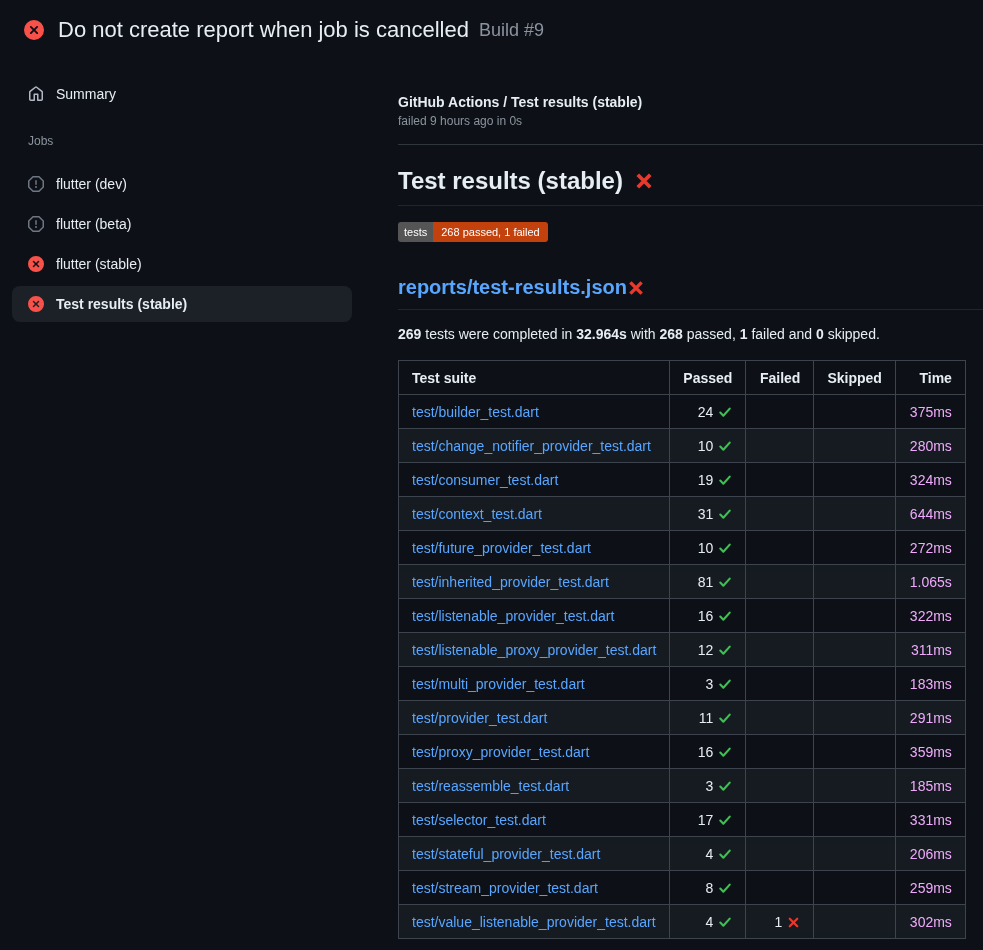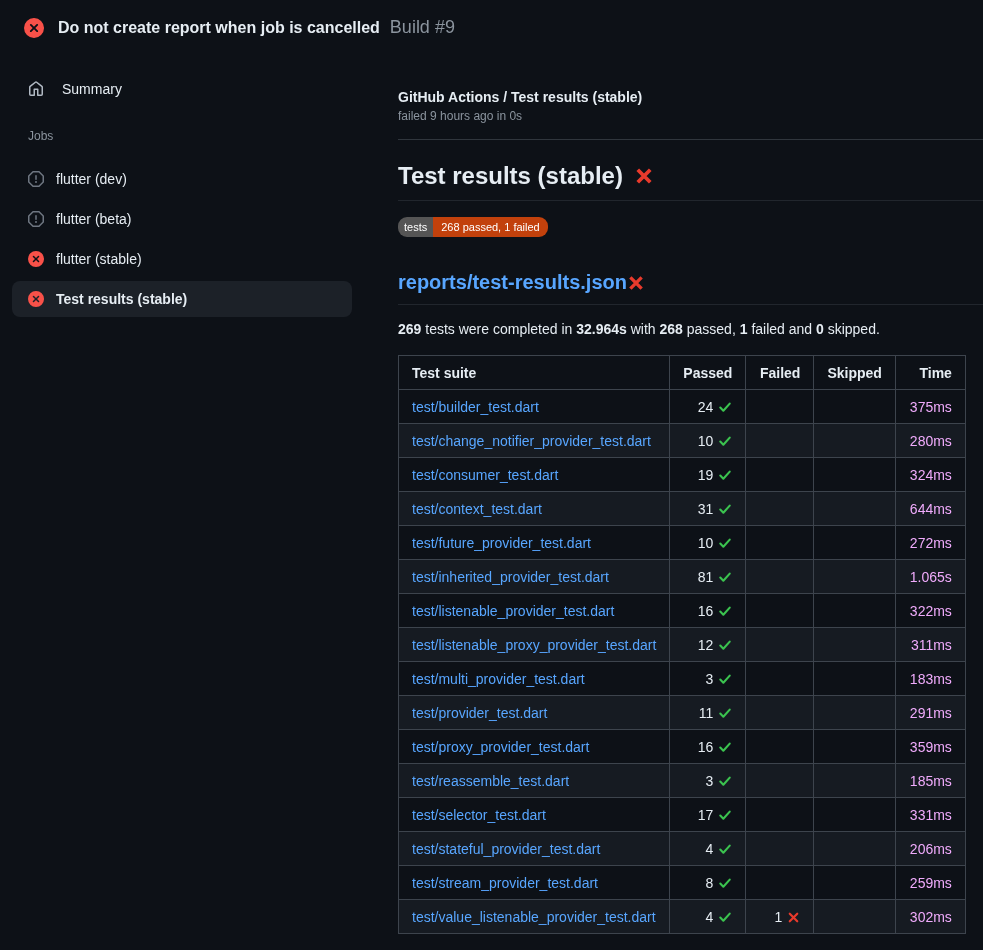--- a/index.html
+++ b/index.html
@@ -5,38 +5,38 @@
   * { margin:0; padding:0; box-sizing:border-box; }
   html,body { width:983px; height:950px; }
   body {
     background:#0d1117;
     color:#e6edf3;
     font-family:"Liberation Sans", sans-serif;
     overflow:hidden;
   }
   
   .top-header { display:flex; align-items:center; gap:14px; padding:17px 24px 11px 24px; }
-  .top-title { font-size:16px; font-weight:bold; }
+  .top-title { font-size:22px; font-weight:normal; }
   .top-build { font-size:18px; color:#8b949e; font-weight:normal; margin-left:-4px; }
   .ic { display:block; }
   
   .layout { display:flex; align-items:flex-start; }
   .sidebar { width:380px; flex:none; padding:26px 0 0 12px; }
-  .side-summary { display:flex; align-items:center; gap:18px; height:28px; padding:0 16px; font-size:14px; color:#e6edf3; border-radius:8px; cursor:pointer; }
+  .side-summary { display:flex; align-items:center; gap:12px; height:28px; padding:0 16px; font-size:14px; color:#e6edf3; border-radius:8px; cursor:pointer; }
   .jobs-label { margin-top:26px; padding:0 16px; font-size:12px; color:#8b949e; }
   .jobs-list { margin-top:16px; }
   .side-item { display:flex; align-items:center; gap:12px; height:40px; padding:0 16px; margin-right:28px; font-size:14px; color:#e6edf3; border-radius:8px; cursor:pointer; }
   .side-item.selected { background:#1c2128; font-weight:bold; height:36px; margin-top:2px; }
   
   .main { flex:1; padding:40px 0 0 18px; min-width:0; }
   .breadcrumb { font-size:14px; font-weight:bold; }
   .run-meta { font-size:12px; color:#8b949e; margin-top:4px; }
   .divider { border:none; border-top:1px solid #30363d; margin-top:16px; }
   h2.section-title { display:flex; align-items:center; gap:11px; margin-top:22px; padding-bottom:10px; border-bottom:1px solid #21262d; font-size:24px; font-weight:600; color:#e6edf3; }
-  .badge { display:inline-flex; margin-top:16px; font-size:11px; line-height:12px; color:#fff; border-radius:9px; overflow:hidden; }
+  .badge { display:inline-flex; margin-top:16px; font-size:11px; line-height:12px; color:#fff; border-radius:3px; overflow:hidden; }
   .badge-label { background:#555555; padding:4px 6px; }
   .badge-value { background:#c2410c; padding:4px 8px; }
   h3.report-title { display:flex; align-items:center; margin-top:34px; padding-bottom:10px; border-bottom:1px solid #21262d; font-size:20px; font-weight:600; }
   h3.report-title a { color:#58a6ff; text-decoration:none; cursor:pointer; }
   .summary-line { margin-top:16px; font-size:14px; color:#e6edf3; }
   .summary-line b { font-weight:bold; }
   
   table.results { border-collapse:collapse; margin-top:18px; font-size:14px; table-layout:fixed; }
   .results th, .results td { border:1px solid #3d444d; padding:6px 13px; height:34px; }
   .results th { font-weight:bold; color:#e6edf3; text-align:right; }

